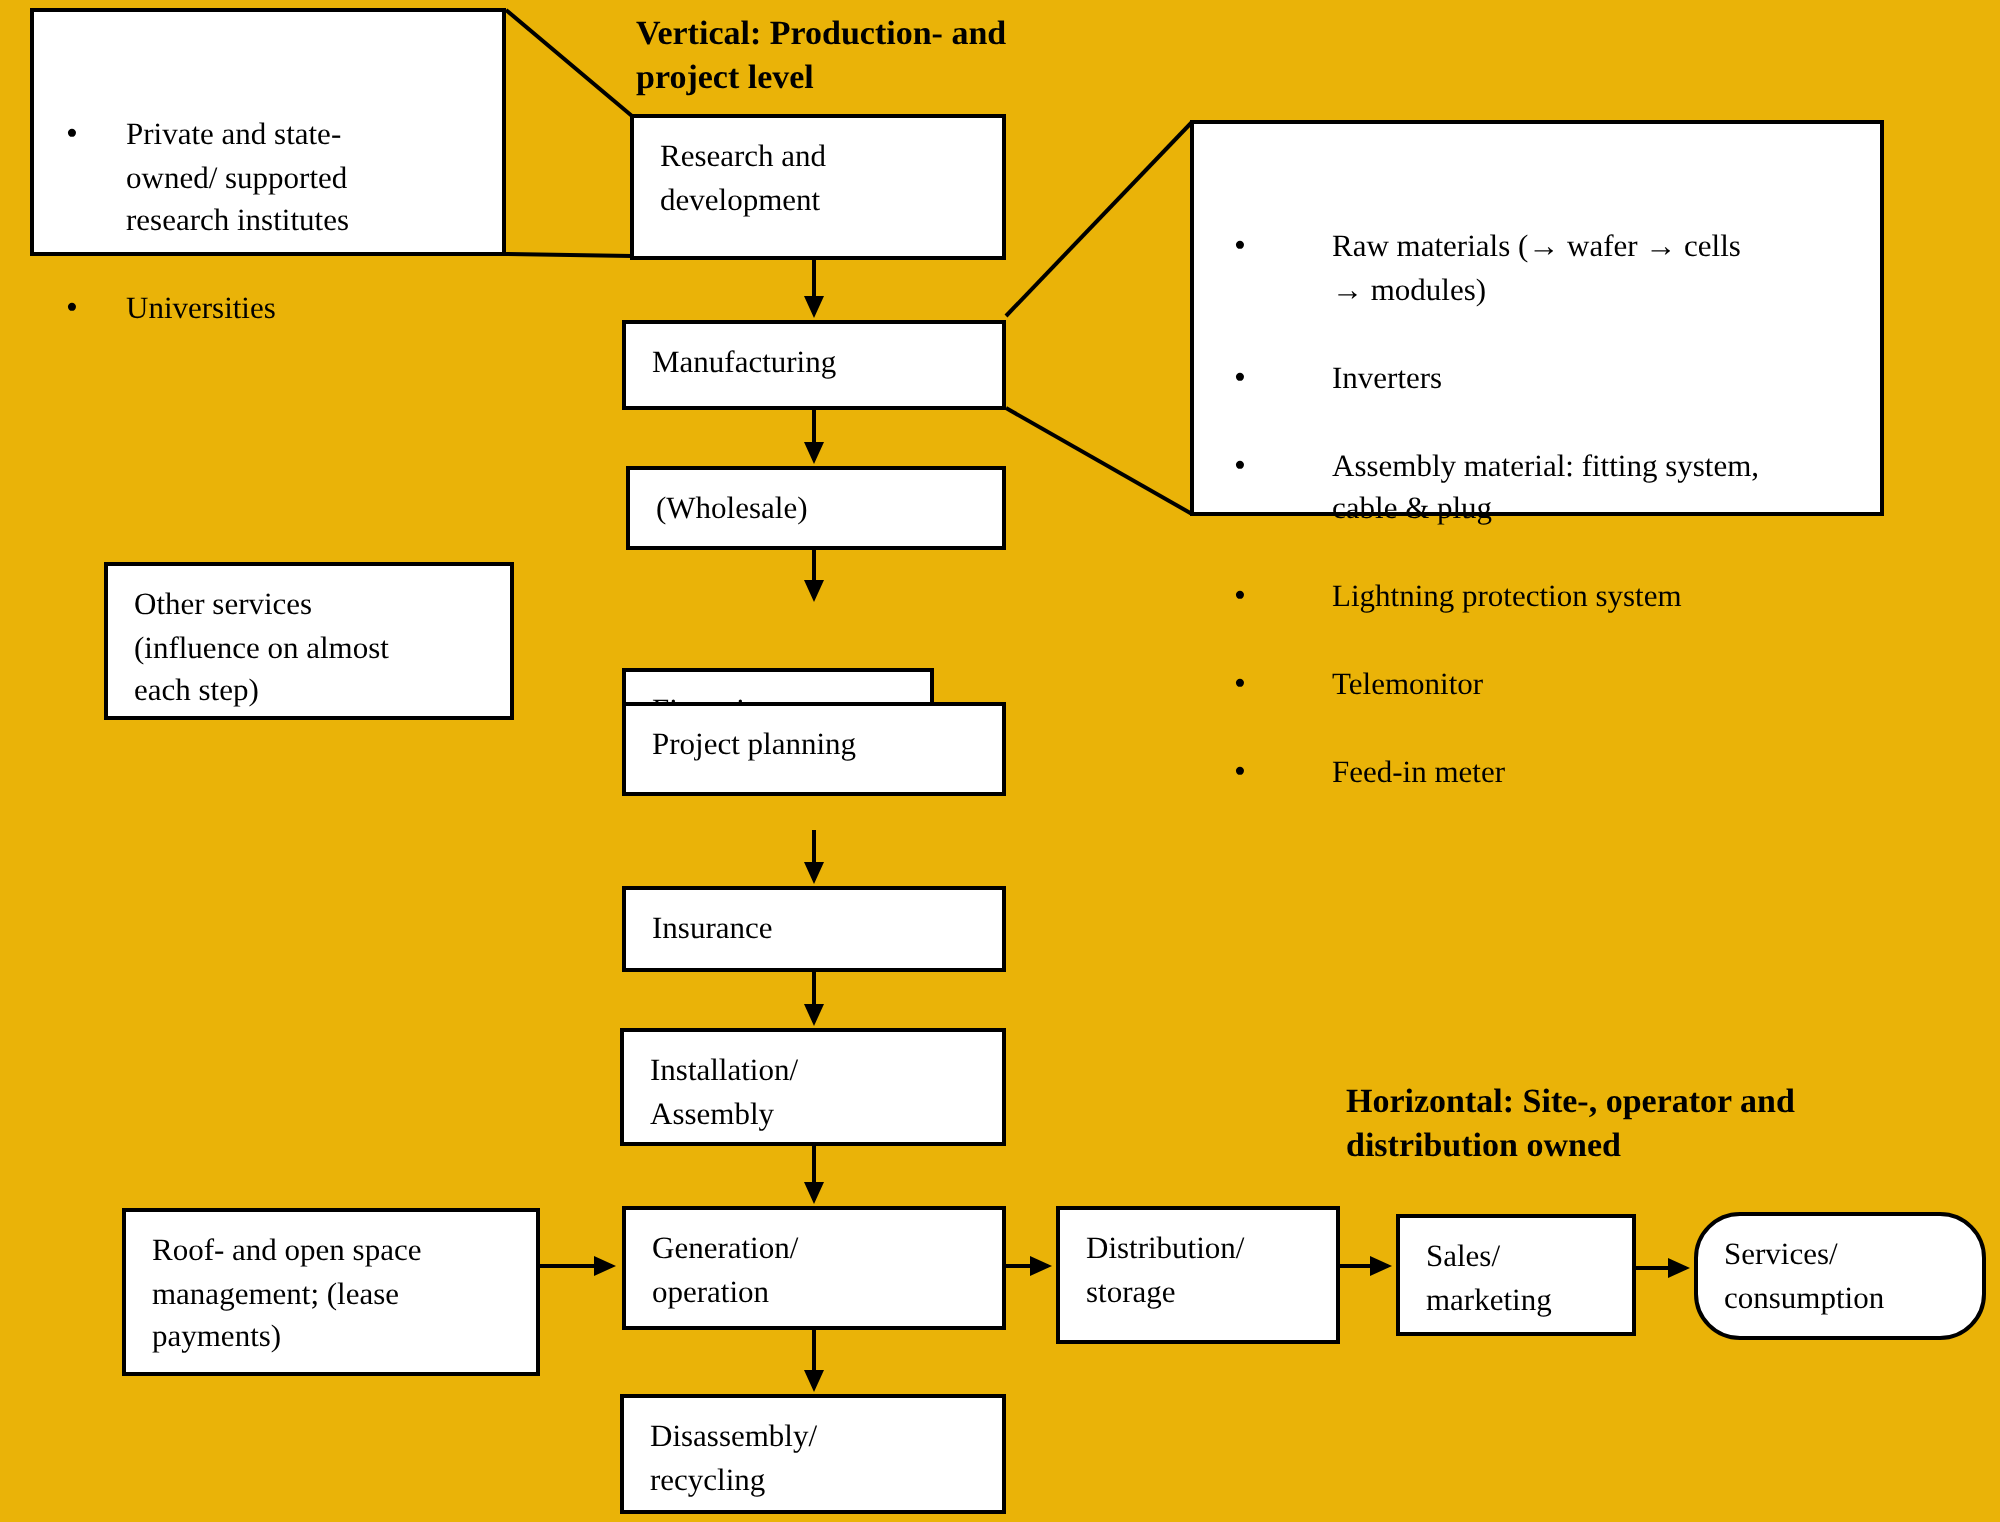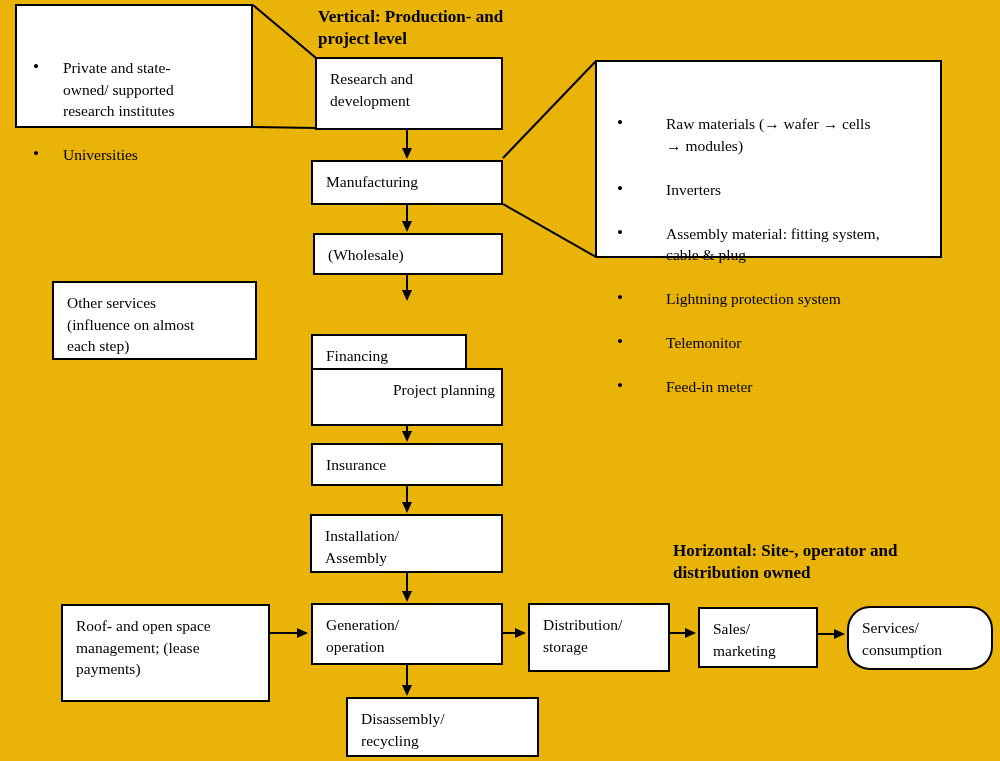--- a/index.html
+++ b/index.html
@@ -37,30 +37,30 @@
   .list-box li{position:relative;padding-left:46px;white-space:pre-line;margin:0 0 1px 0;}
   .list-box li::before{content:"\2022";position:absolute;left:16px;top:-1px;font-size:17px;}
   .inputs li{padding-left:69px;}
   .inputs li::before{left:20px;}
 
   
   .b-rnd   {left:315px;top:57px; width:188px;height:73px;}
   .b-man   {left:311px;top:160px;width:192px;height:45px;}
   .b-who   {left:313px;top:233px;width:190px;height:42px;}
   .b-fin   {left:311px;top:302px;width:156px;height:42px;margin-top:32px;}
-  .b-pro   {left:311px;top:368px;width:192px;height:58px;text-align:right;}
+  .b-pro   {left:311px;top:351px;width:192px;height:47px;}
   .b-ins   {left:311px;top:443px;width:192px;height:43px;}
   .b-inst  {left:310px;top:514px;width:193px;height:59px;}
   .b-gen   {left:311px;top:603px;width:192px;height:62px;}
-  .b-dis   {left:310px;top:697px;width:193px;height:60px;margin-left:36px;}
+  .b-dis   {left:310px;top:697px;width:193px;height:60px;}
   
   .b-actors{left:15px; top:4px;  width:238px;height:124px;}
   .b-inputs{left:595px;top:60px; width:347px;height:198px;}
   .b-other {left:52px; top:281px;width:205px;height:79px;}
-  .b-roof  {left:61px; top:604px;width:209px;height:98px;}
+  .b-roof  {left:61px; top:604px;width:209px;height:84px;}
   .b-dst   {left:528px;top:603px;width:142px;height:69px;}
   .b-sal   {left:698px;top:607px;width:120px;height:61px;}
   .b-srv   {left:847px;top:606px;width:146px;height:64px;border-radius:23px;}
   .t-vert  {left:318px;top:6px;  width:230px;}
   .t-horz  {left:673px;top:540px;width:270px;}
 </style>
 </head>
 <body>
 
 <div class="canvas">

